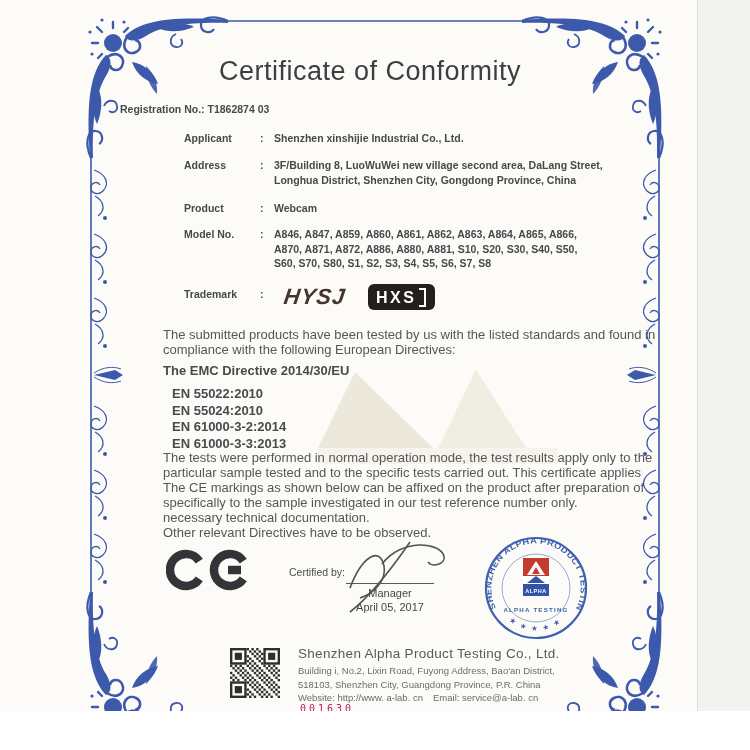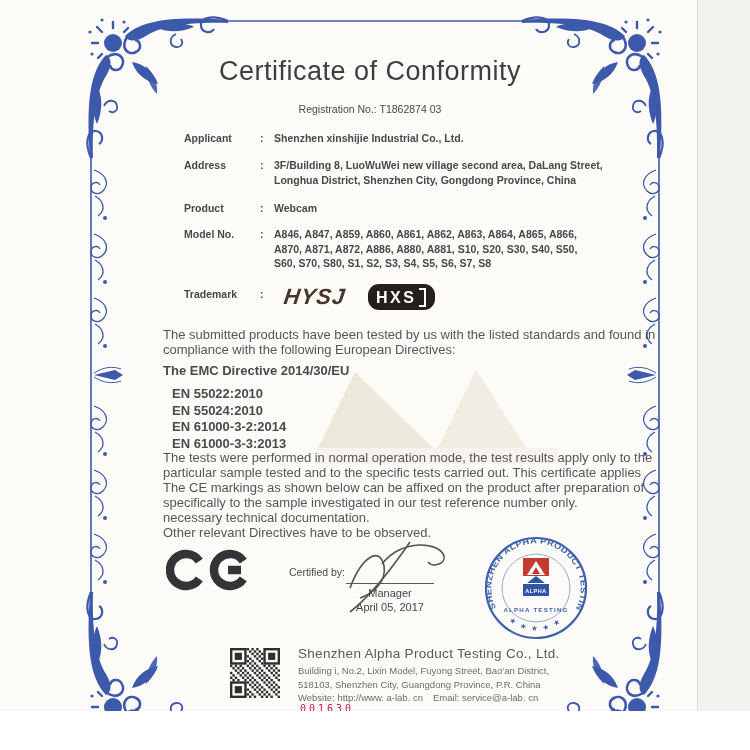--- a/index.html
+++ b/index.html
@@ -6,34 +6,34 @@
   #page{position:relative;width:750px;height:711px;overflow:hidden;
         background:#fcfbf8;font-family:"Liberation Sans",sans-serif;}
   .abs{position:absolute;}
   .nowrap{white-space:nowrap;}
   
   #photo-right-strip{left:697px;top:0;width:53px;height:750px;background:#f2f2ef;border-left:1px solid #dcdcd9;}
   
   #frame{left:0;top:0;pointer-events:none;}
   
   #title{left:120px;top:56px;width:500px;text-align:center;font-size:27px;letter-spacing:.5px;color:#3d3e41;}
-  #registration{left:120px;top:103px;width:500px;text-align:center;font-size:10.5px;font-weight:normal;color:#48494c;}
+  #registration{left:120px;top:103px;width:500px;text-align:left;font-size:10.5px;font-weight:bold;color:#48494c;}
   
   .frow{position:absolute;left:184px;display:grid;grid-template-columns:76px 14px auto;
         font-size:10.5px;font-weight:bold;color:#47484b;line-height:14.5px;}
   .frow .val div{white-space:nowrap;}
   
   .body-txt{font-size:13px;color:#55565a;line-height:15px;}
   .bold-txt{font-weight:bold;color:#494a4e;}
   #standards div{line-height:16.5px;}
   
   #logo-hysj{left:284px;top:284px;font-size:22px;font-weight:800;font-style:italic;
              letter-spacing:1px;color:#47352b;transform:skewX(-8deg);}
   #logo-hxs{left:368px;top:284px;height:21px;background:#241f1c;color:#fff;font-weight:bold;
-            font-size:16px;letter-spacing:2.5px;padding:3px 9px 2px 8px;border-radius:11px;
+            font-size:16px;letter-spacing:2.5px;padding:3px 9px 2px 8px;border-radius:6px;
             display:flex;align-items:center;}
   #logo-hxs .bracket{display:inline-block;width:5px;height:15px;margin-left:3px;
             border-top:2px solid #fff;border-right:2px solid #fff;border-bottom:2px solid #fff;}
   
   #certified-label{left:289px;top:566px;font-size:10.5px;color:#4a4b4e;}
   #sig-line{left:346px;top:583px;width:88px;height:1px;background:#5a5a5c;}
   #signer-title{left:346px;top:587px;width:88px;text-align:center;font-size:11px;color:#454649;}
   #cert-date{left:338px;top:601px;width:104px;text-align:center;font-size:11px;color:#454649;}
   
   #footer-company{left:298px;top:646px;font-size:13.5px;color:#58595b;letter-spacing:.3px;}
@@ -354,20 +354,20 @@
           <rect x="47.62" y="47.62" width="2.38" height="2.38"></rect>
           <rect x="1.1904761904761905" y="1.1904761904761905" width="14.285714285714285" height="14.285714285714285" fill="none" stroke="#2e2e2e" stroke-width="2.380952380952381"></rect>
           <rect x="4.761904761904762" y="4.761904761904762" width="7.142857142857142" height="7.142857142857142"></rect>
           <rect x="34.523809523809526" y="1.1904761904761905" width="14.285714285714285" height="14.285714285714285" fill="none" stroke="#2e2e2e" stroke-width="2.380952380952381"></rect>
           <rect x="38.095238095238095" y="4.761904761904762" width="7.142857142857142" height="7.142857142857142"></rect>
           <rect x="1.1904761904761905" y="34.523809523809526" width="14.285714285714285" height="14.285714285714285" fill="none" stroke="#2e2e2e" stroke-width="2.380952380952381"></rect>
           <rect x="4.761904761904762" y="38.095238095238095" width="7.142857142857142" height="7.142857142857142"></rect>
         </g>
       </svg></div>
   <div class="abs" id="footer-company">Shenzhen Alpha Product Testing Co., Ltd.</div>
-  <div class="abs footer-small nowrap" style="left:298px;top:665px;">Building i, No.2, Lixin Model, Fuyong Street, Bao'an District,</div>
+  <div class="abs footer-small nowrap" style="left:298px;top:665px;">Building i, No.2, Lixin Road, Fuyong Address, Bao'an District,</div>
   <div class="abs footer-small nowrap" style="left:298px;top:679px;">518103, Shenzhen City, Guangdong Province, P.R. China</div>
   <div class="abs footer-small nowrap" style="left:298px;top:692px;">Website: http://www. a-lab. cn</div>
   <div class="abs footer-small nowrap" style="left:433px;top:692px;">Email: service@a-lab. cn</div>
 
   <div class="abs" id="serial">001630</div>
 
 </div>
 
 </body></html>

